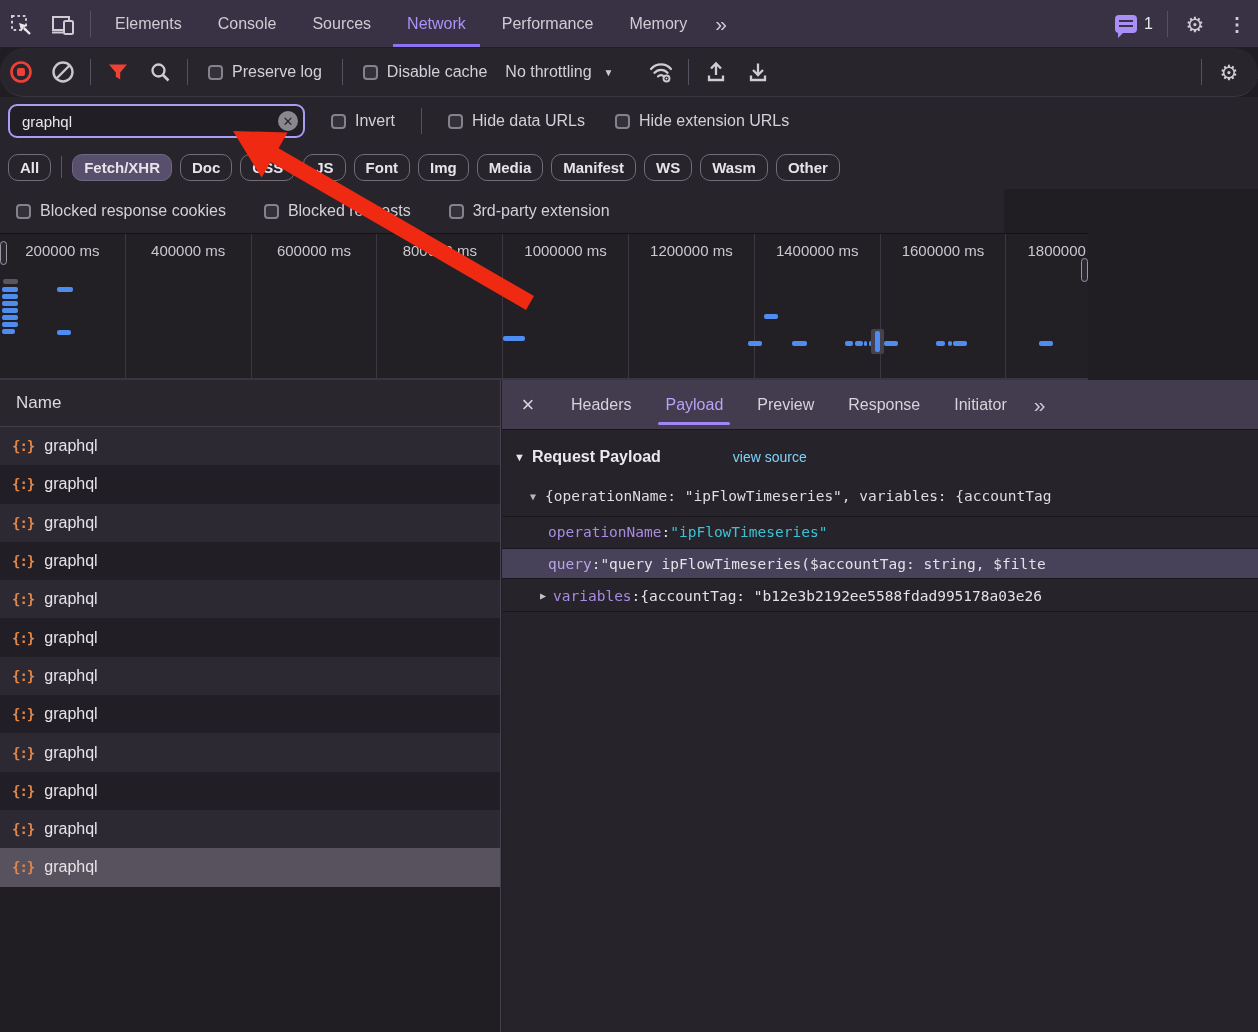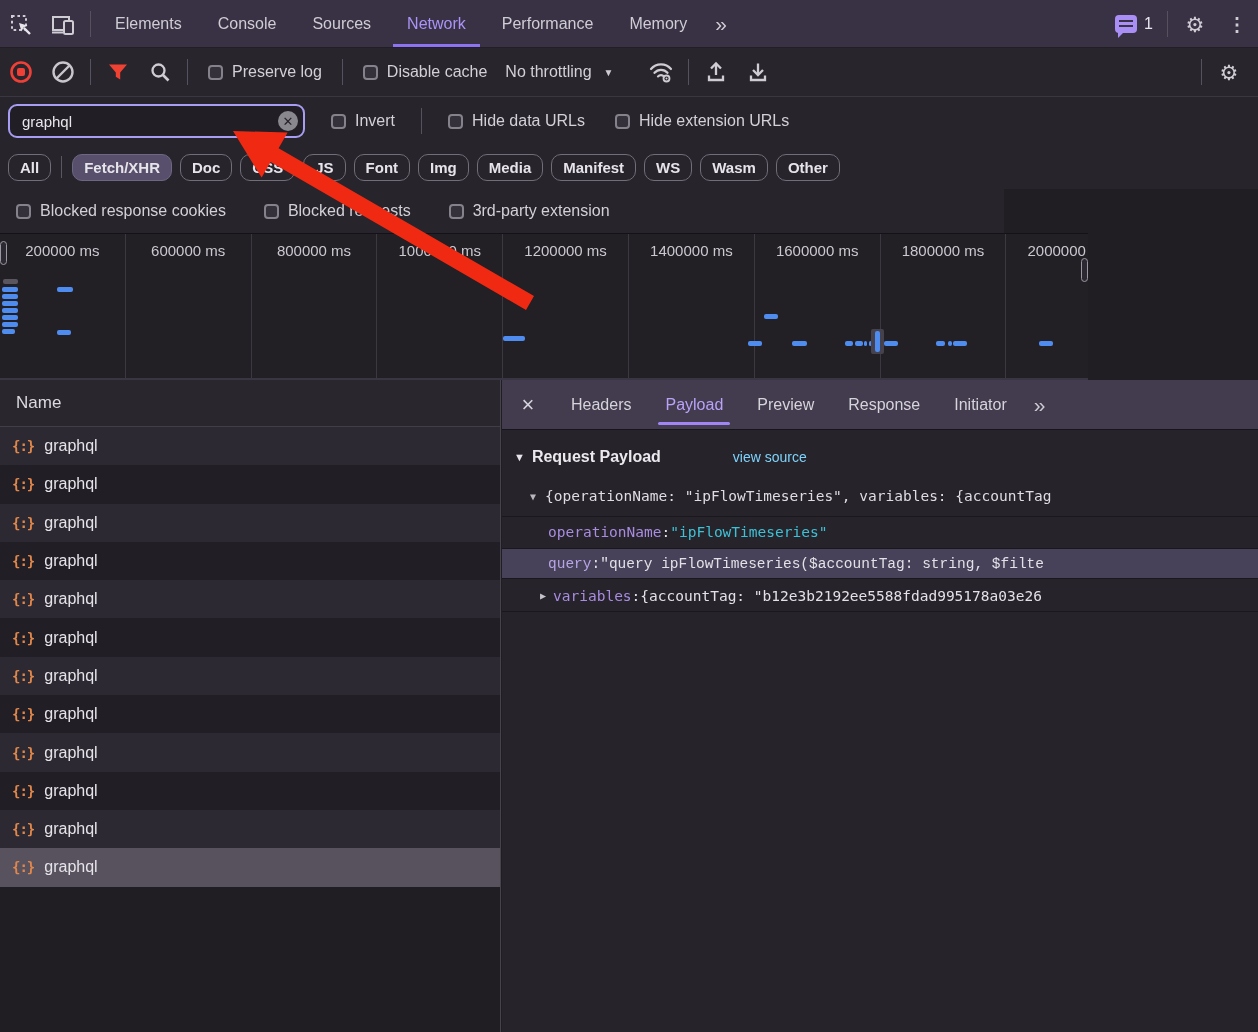--- a/index.html
+++ b/index.html
@@ -21,21 +21,21 @@
   .bubble-wrap { display:flex; align-items:center; gap:7px; padding:0 8px; }
   .bubble { width:22px; height:18px; background:#a98ef5; border-radius:4px; position:relative; }
   .bubble::after { content:""; position:absolute; left:3px; bottom:-5px; border:5px solid transparent; border-top-color:#a98ef5; border-left-color:#a98ef5; }
   .bubble .line { position:absolute; left:4px; right:4px; height:2px; background:#393245; }
   .bubble-count { font-size:16px; color:#e8e6ee; }
   .glyph { font-size:21px; line-height:1; }
   .dots { font-size:19px; font-weight:bold; letter-spacing:0; }
 
   
   .nettoolbar { position:absolute; left:0; top:48px; width:1258px; height:49px; background:#29252c;
-                border-bottom:1px solid #3b3741; display:flex; align-items:center; }
+                border-bottom:1px solid #3b3741; display:flex; align-items:center;border-radius:24px; }
   .cb-item { display:flex; align-items:center; gap:9px; font-size:16px; color:#d3d0d8; margin:0 14px; white-space:nowrap; }
   .cb { width:15px; height:15px; border:2px solid #85828c; border-radius:4px; background:#34313a; flex:none; }
   .throttle { display:flex; align-items:center; gap:12px; font-size:16px; margin:0 10px 0 4px; }
   .caret { font-size:10px; color:#cfccd4; }
 
   
   .filterbar { position:absolute; left:0; top:97px; width:1258px; height:48px; background:#28242b;
                display:flex; align-items:center; }
   .filter-input-wrap { position:relative; width:297px; height:34px; margin-left:8px; flex:none; }
   .filter-input { width:100%; height:100%; background:#211e25; border:2px solid #a79df2; border-radius:9px;
@@ -83,21 +83,21 @@
              font-size:14.5px; color:#e3e1e7; }
   .pl-row { position:absolute; left:0; right:0; display:flex; align-items:center; white-space:nowrap; overflow:hidden; }
   .pl-section { top:10px; height:34px; font-family:"Liberation Sans",sans-serif; }
   .pl-section .tri { margin-left:12px; font-size:11px; color:#e8e6ec; }
   .pl-section .title { font-size:16px; font-weight:bold; color:#ece9ee; margin-left:7px; }
   .pl-section .viewsrc { font-size:14px; color:#7dd3fc; margin-left:72px; }
   .pl-summary { top:50px; height:32px; color:#dfdde3; }
   .pl-summary .tri { margin-left:28px; font-size:10px; color:#b9b6bf; margin-right:9px; }
   .pl-kv { height:31px; border-top:1px solid #1a181d; }
   .pl-opname { top:86px; padding-left:46px; }
-  .pl-query { top:118px; background:#48415a; border-bottom:1px solid #1a181d; padding-left:46px;font-family:Liberation Mono, monospace; }
+  .pl-query { top:118px; background:#48415a; border-bottom:1px solid #1a181d; padding-left:46px; }
   .pl-vars { top:150px; height:32px; border-bottom:1px solid #1a181d; }
   .pl-vars .tri { margin-left:38px; font-size:10px; color:#c6c3cc; margin-right:7px; }
   .key { color:#a78ce0; }
   .key-lite { color:#b7a6e6; }
   .str { color:#3ec1d5; }
 
   
   .overlay { position:absolute; inset:0; pointer-events:none; z-index:50; }
 
   svg.ic { display:block; }
@@ -256,20 +256,21 @@
   </div>
   <div class="cb-item">
     <span class="cb"></span>
     <span>3rd-party extension</span>
   </div>
 </div>
 
 <div class="timeline">
   <div class="tl-cols" id="tl-cols">
       <div class="tl-col">200000 ms</div>
+      <div class="tl-col">400000 ms</div>
       <div class="tl-col">600000 ms</div>
       <div class="tl-col">800000 ms</div>
       <div class="tl-col">1000000 ms</div>
       <div class="tl-col">1200000 ms</div>
       <div class="tl-col">1400000 ms</div>
       <div class="tl-col">1600000 ms</div>
       <div class="tl-col">1800000 ms</div>
       <div class="tl-col">2000000 ms</div>
     </div>
   <div id="tl-bars">

